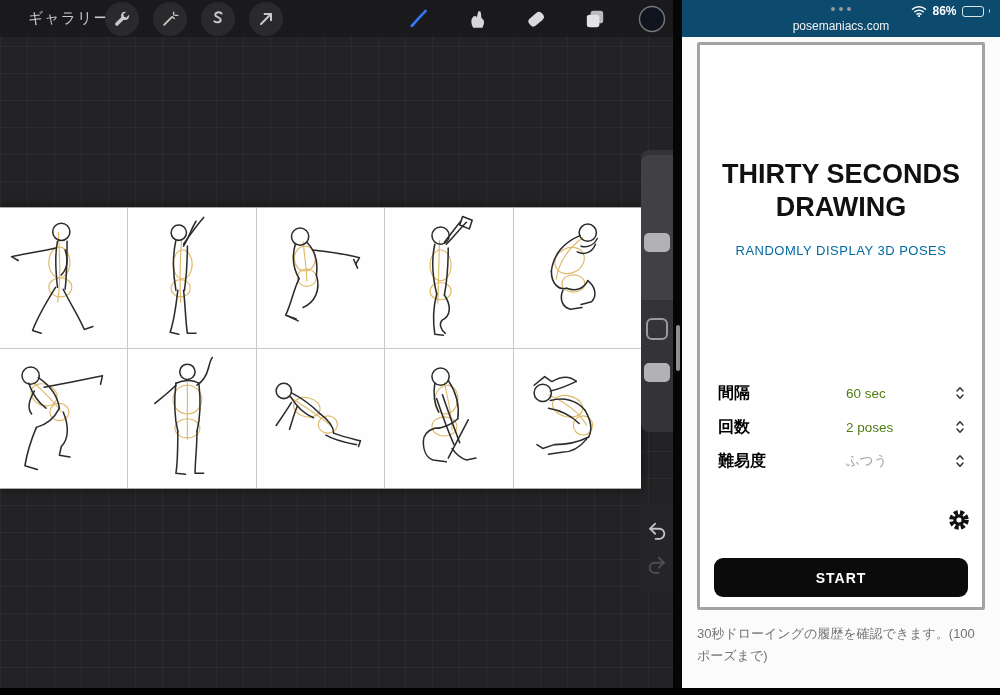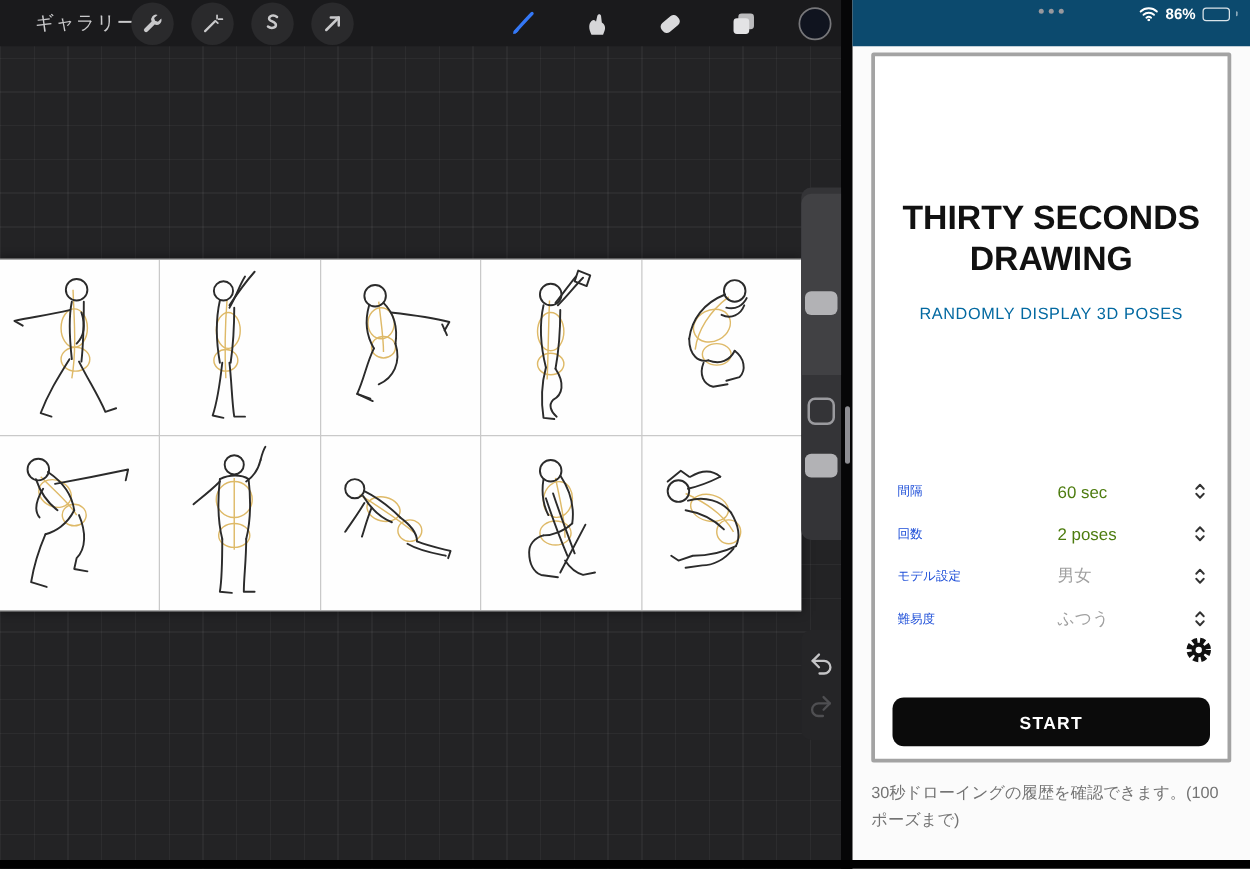--- a/index.html
+++ b/index.html
@@ -63,21 +63,21 @@
     color:#f2f2f2; font-size:12px; }
 
   .page-card { position:absolute; left:15px; top:42px; width:288px; height:568px;
     background:#fff; border:3px solid #a3a3a3; border-radius:2px; }
   .page-title { position:absolute; top:113px; left:10px; right:10px; text-align:center;
     font-size:27px; line-height:1.22; font-weight:bold; color:#111; }
   .page-subtitle { position:absolute; top:198px; left:10px; right:10px; text-align:center;
     font-size:13px; letter-spacing:.5px; color:#0369a1; }
   .settings { position:absolute; top:331px; left:18px; right:14px; }
   .settings-row { height:34px; display:flex; align-items:center; position:relative; }
-  .settings-row .label { font-size:10px; font-weight:normal; color:#1d4ed8; }
+  .settings-row .label { font-size:16px; font-weight:bold; color:#000000; }
   .settings-row .value { position:absolute; left:128px; font-size:13.5px; color:#4d7c0f; }
   .settings-row.muted .value { color:#a0a0a0; }
   .settings-row .chev { position:absolute; right:2px; top:10px; }
   .gear-wrap { position:absolute; top:464px; right:12px; width:22px; height:22px; }
   .start-btn { position:absolute; top:513px; left:14px; right:14px; height:39px;
     background:#0b0b0b; border:none; border-radius:9px; color:#fff;
     font-size:14px; font-weight:bold; letter-spacing:1px; font-family:inherit; }
   .history-link { position:absolute; top:623px; left:15px; right:18px;
     color:#737373; font-size:13px; line-height:1.7; text-decoration:none; display:block; }
 
@@ -387,20 +387,21 @@
           <path d="M1.5 4.2a9.5 9.5 0 0 1 13 0"></path>
           <path d="M3.8 6.8a6.2 6.2 0 0 1 8.4 0"></path>
           <path d="M6.1 9.2a3 3 0 0 1 3.8 0"></path>
         </g>
         <circle cx="8" cy="11" r="1.1" fill="#fff"></circle>
       </svg>
       <span class="battery-pct">86%</span>
       <span class="battery-body"><span class="battery-fill"></span></span>
       <span class="battery-nub"></span>
     </span>
+    <span class="site-title">posemaniacs.com</span>
   </div>
 
   <div class="page-card">
     <h1 class="page-title">THIRTY SECONDS DRAWING</h1>
     <div class="page-subtitle">RANDOMLY DISPLAY 3D POSES</div>
 
     <div class="settings">
       <div class="settings-row">
         <span class="label">間隔</span>
         <span class="value">60 sec</span>
@@ -419,32 +420,20 @@
         <span class="chev">
           <svg width="12" height="14" viewBox="0 0 12 14">
               <g fill="none" stroke="#333" stroke-width="1.5" stroke-linecap="round" stroke-linejoin="round">
                 <path d="M3 5 6 1.8 9 5"></path>
                 <path d="M3 9 6 12.2 9 9"></path>
               </g>
             </svg>
         </span>
       </div>
       <div class="settings-row muted">
-        <span class="label">モデル設定</span>
-        <span class="value">男女</span>
-        <span class="chev">
-          <svg width="12" height="14" viewBox="0 0 12 14">
-              <g fill="none" stroke="#333" stroke-width="1.5" stroke-linecap="round" stroke-linejoin="round">
-                <path d="M3 5 6 1.8 9 5"></path>
-                <path d="M3 9 6 12.2 9 9"></path>
-              </g>
-            </svg>
-        </span>
-      </div>
-      <div class="settings-row muted">
         <span class="label">難易度</span>
         <span class="value">ふつう</span>
         <span class="chev">
           <svg width="12" height="14" viewBox="0 0 12 14">
               <g fill="none" stroke="#333" stroke-width="1.5" stroke-linecap="round" stroke-linejoin="round">
                 <path d="M3 5 6 1.8 9 5"></path>
                 <path d="M3 9 6 12.2 9 9"></path>
               </g>
             </svg>
         </span>

